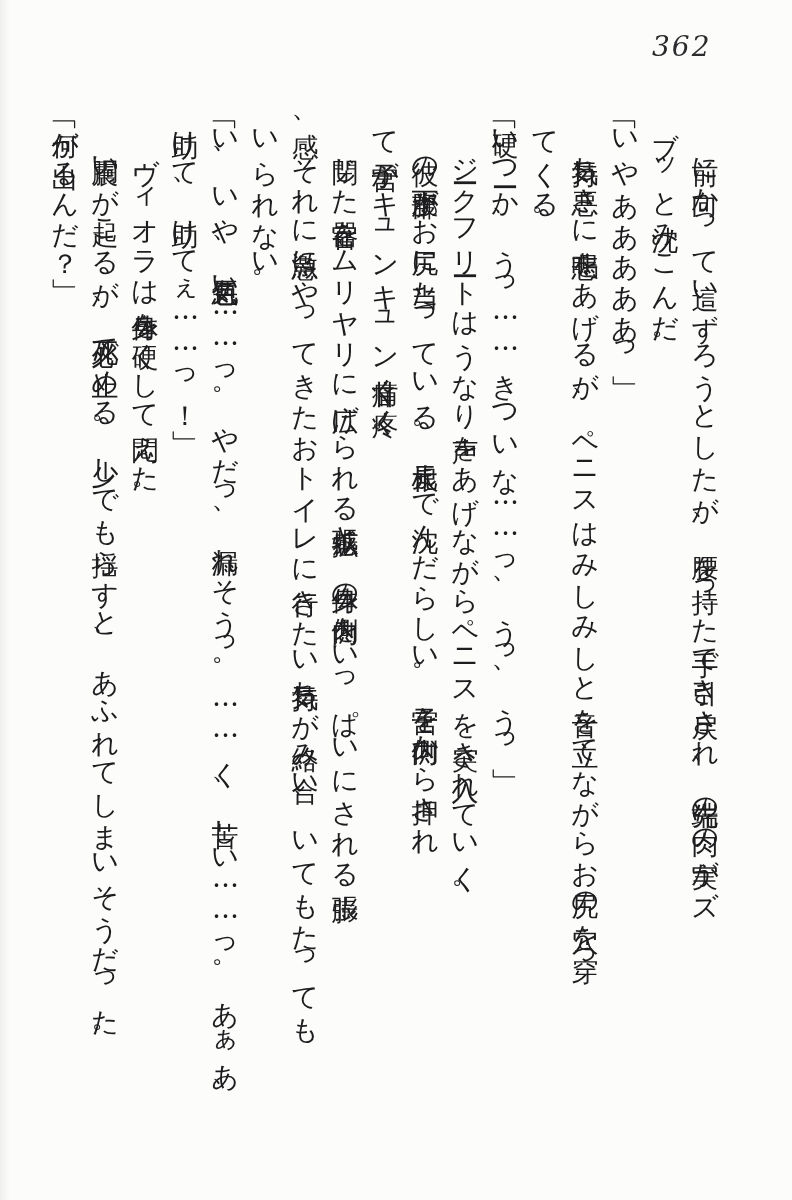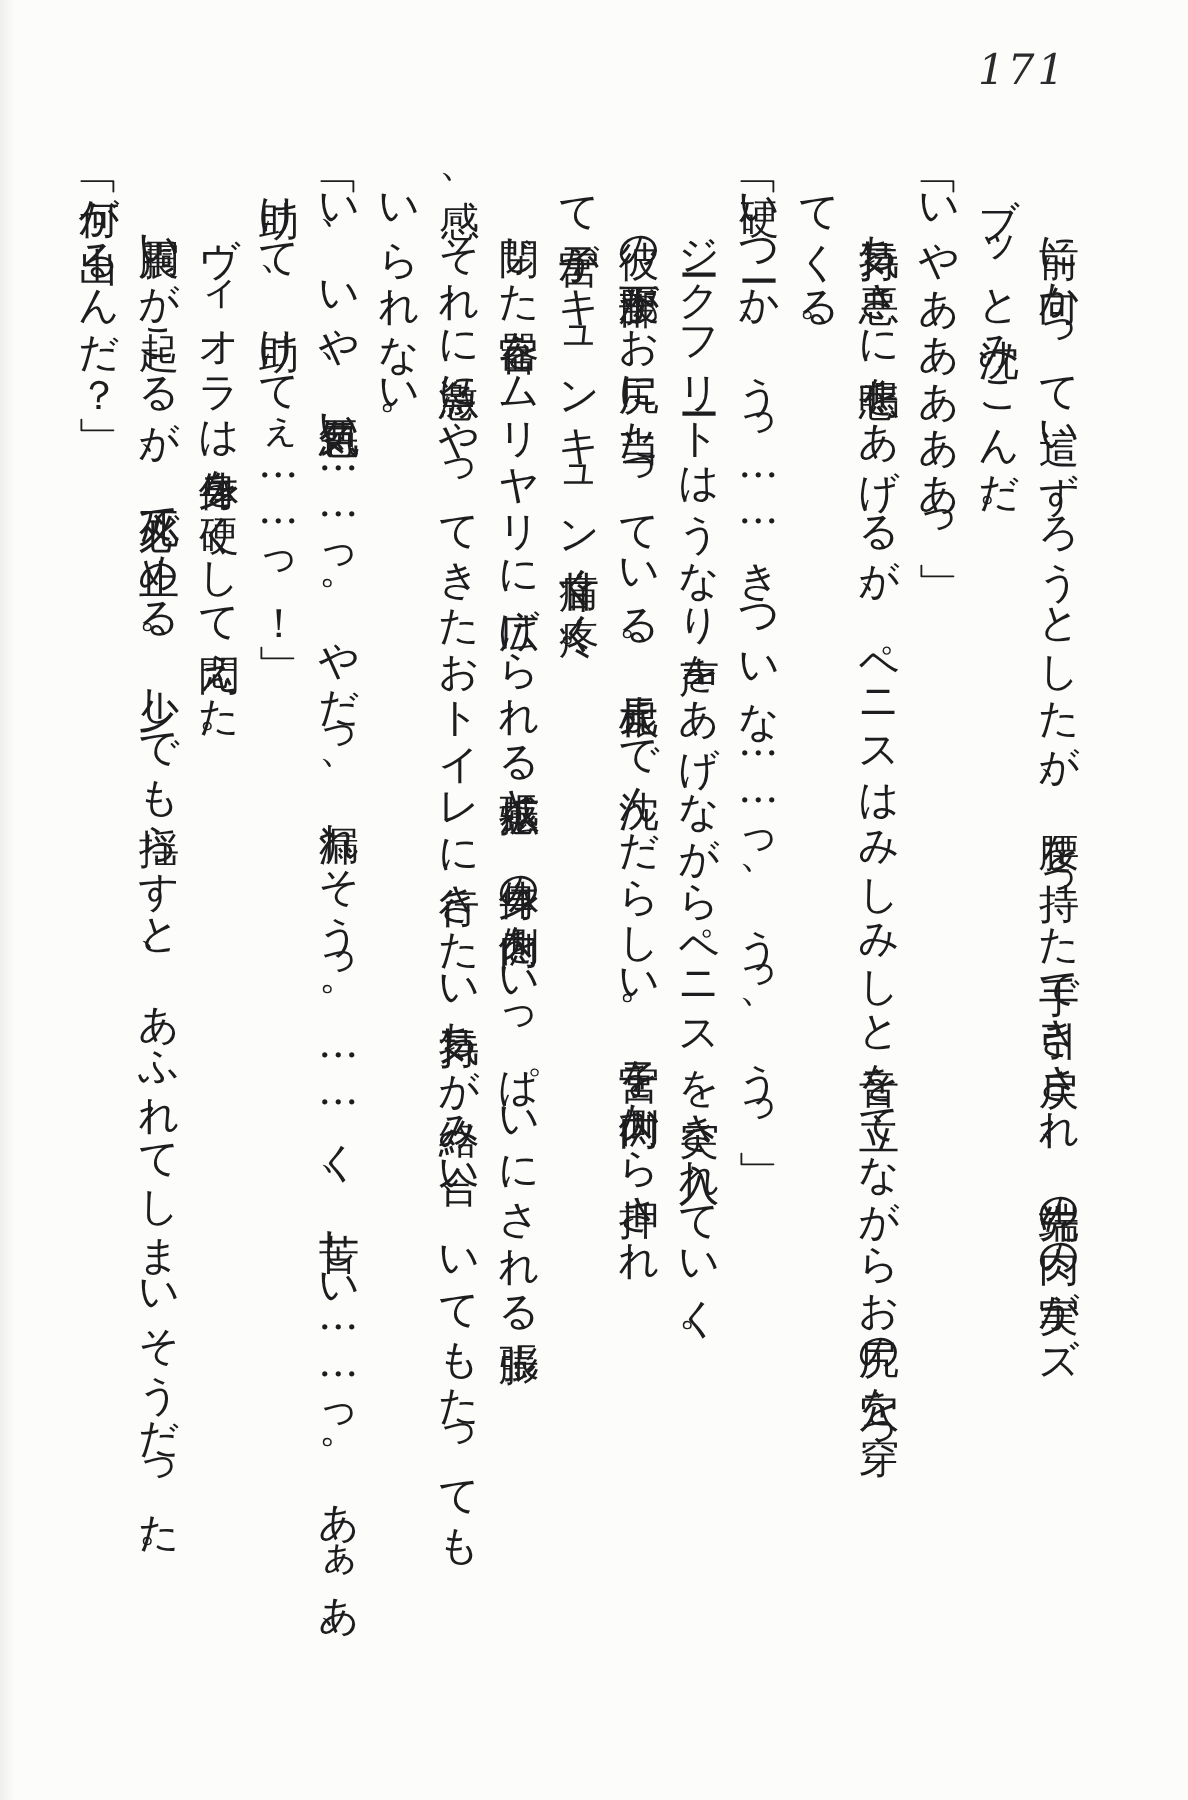--- a/index.html
+++ b/index.html
@@ -51,21 +51,21 @@
     white-space: nowrap; 
   }
   .text-line.indent {
     text-indent: 27px; 
   }
 </style>
 </head>
 <body>
 
 <div class="page">
-  <div class="page-number">171</div>
+  <div class="page-number">362</div>
   <div class="text-block" id="text-block">
       <p class="text-line indent">前に向かって這いずろうとしたが、腰を持った手で引き戻され、先端の肉の実がズ</p>
       <p class="text-line">ブッと沈みこんだ。</p>
       <p class="text-line">「いやあああああっ」</p>
       <p class="text-line indent">気持ち悪さに悲鳴をあげるが、ペニスはみしみしと音を立てながらお尻の穴を穿っ</p>
       <p class="text-line">てくる。</p>
       <p class="text-line">「硬いつーか、うっ……きついな……っ、うっ、うっ」</p>
       <p class="text-line indent">ジークフリートはうなり声をあげながらペニスを突き入れていく。</p>
       <p class="text-line indent">彼の下腹部がお尻に当たっている。根元まで沈んだらしい。子宮を内側から押され</p>
       <p class="text-line">て子宮がキュンキュン甘痛く疼く。</p>

